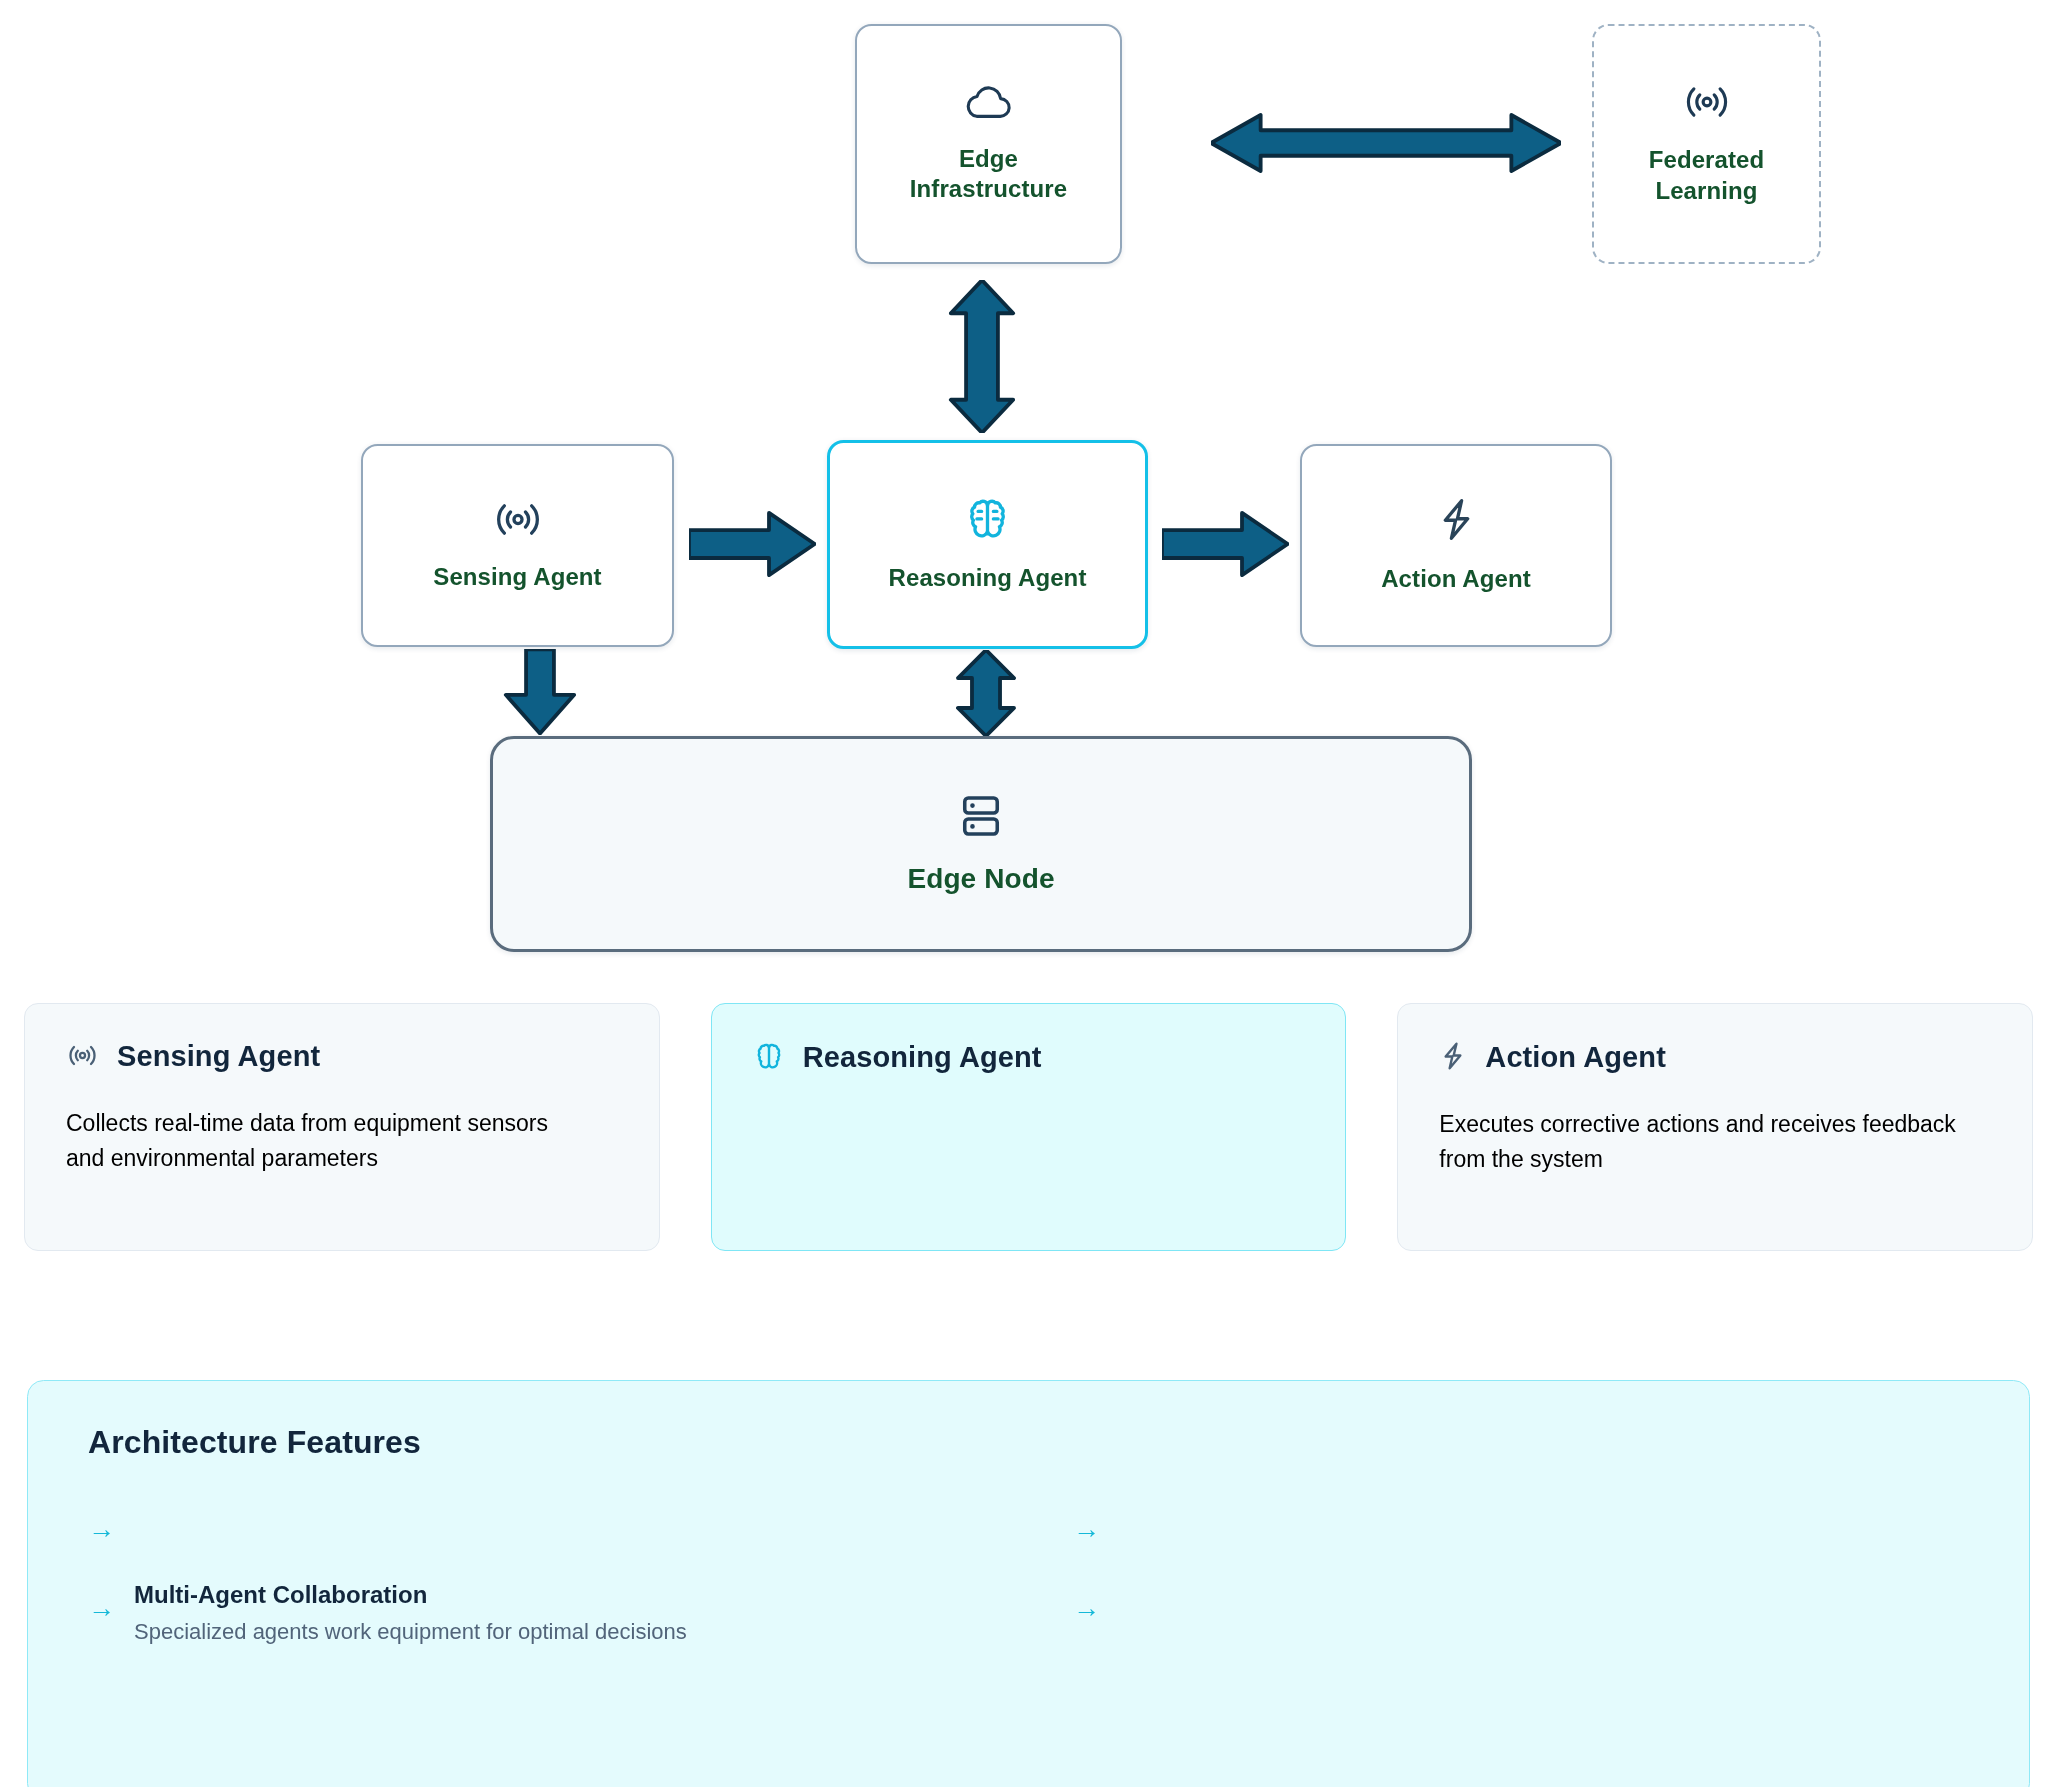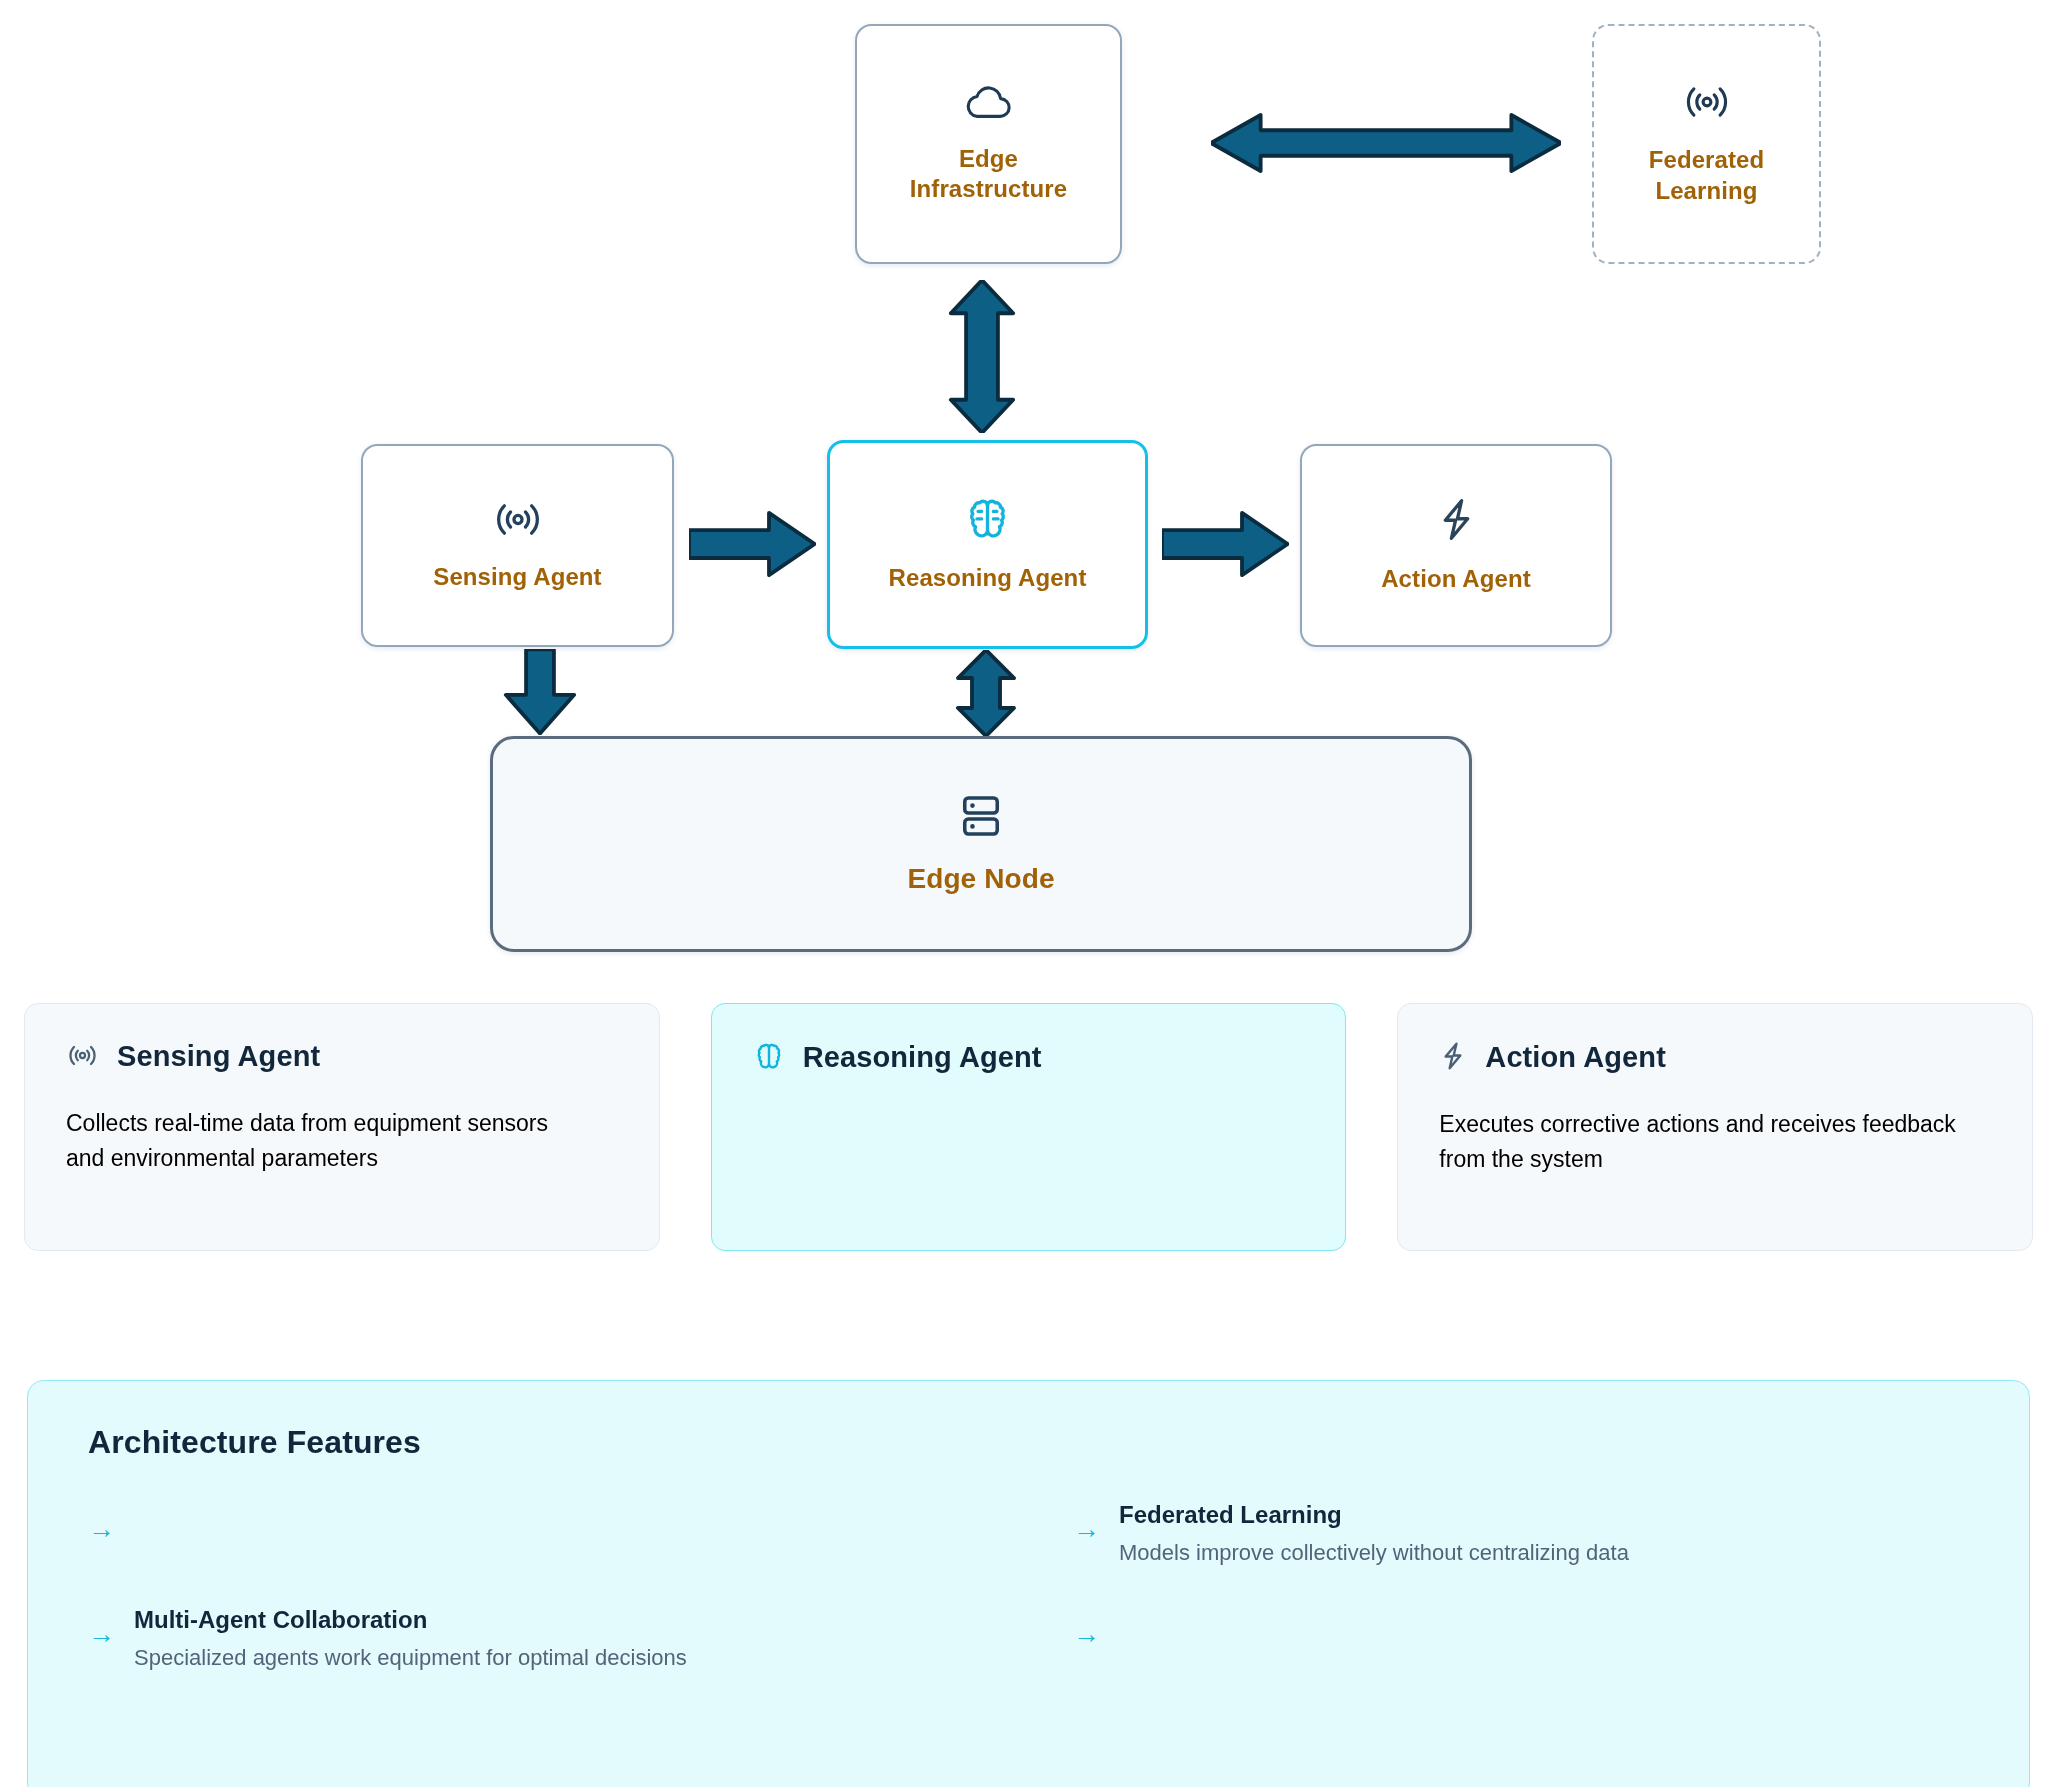--- a/index.html
+++ b/index.html
@@ -29,21 +29,21 @@
     box-shadow: 0 1.9px 5.7px rgba(20,48,74,.10);
   }
   .node .glyph {
     display: block;
     line-height: 0;
     margin-bottom: 21.6px;
   }
   .node .node-label {
     font-size: 24px;
     font-weight: bold;
-    color: #a16207;
+    color: #14532d;
     text-align: center;
     line-height: 1.28;
     letter-spacing: 0.1px;
   }
 
   
   #edge-infrastructure {
     left: 855px; top: 24px;
     width: 267px; height: 240px;
   }
@@ -327,24 +327,20 @@
 <div id="features-panel">
   <div id="features-title">Architecture Features</div>
   <div class="features-grid">
 
     <div class="feature-item">
       <span class="feature-arrow">→</span>
     </div>
 
     <div class="feature-item">
       <span class="feature-arrow">→</span>
-      <div>
-        <div class="feature-name">Federated Learning</div>
-        <div class="feature-desc">Models improve collectively without centralizing data</div>
-      </div>
     </div>
 
     <div class="feature-item">
       <span class="feature-arrow">→</span>
       <div>
         <div class="feature-name">Multi-Agent Collaboration</div>
         <div class="feature-desc">Specialized agents work equipment for optimal decisions</div>
       </div>
     </div>
 

